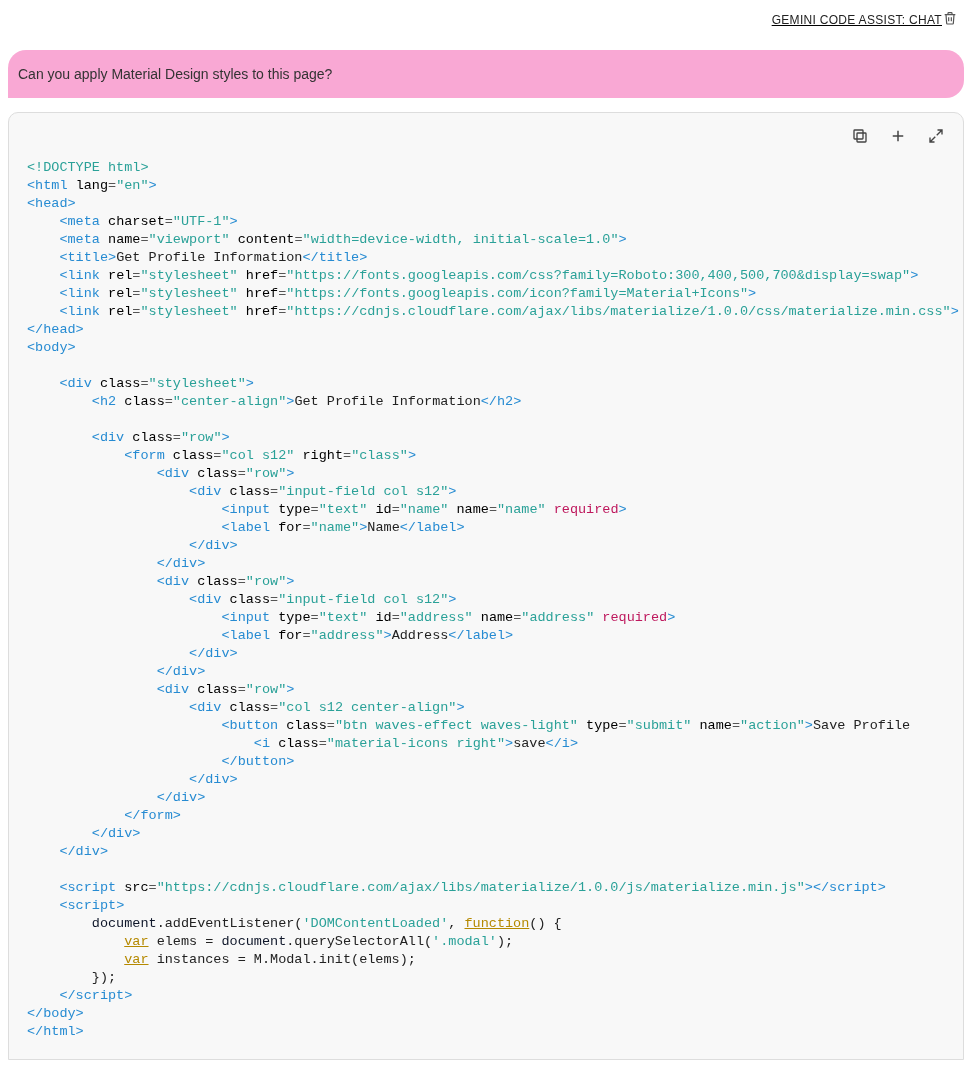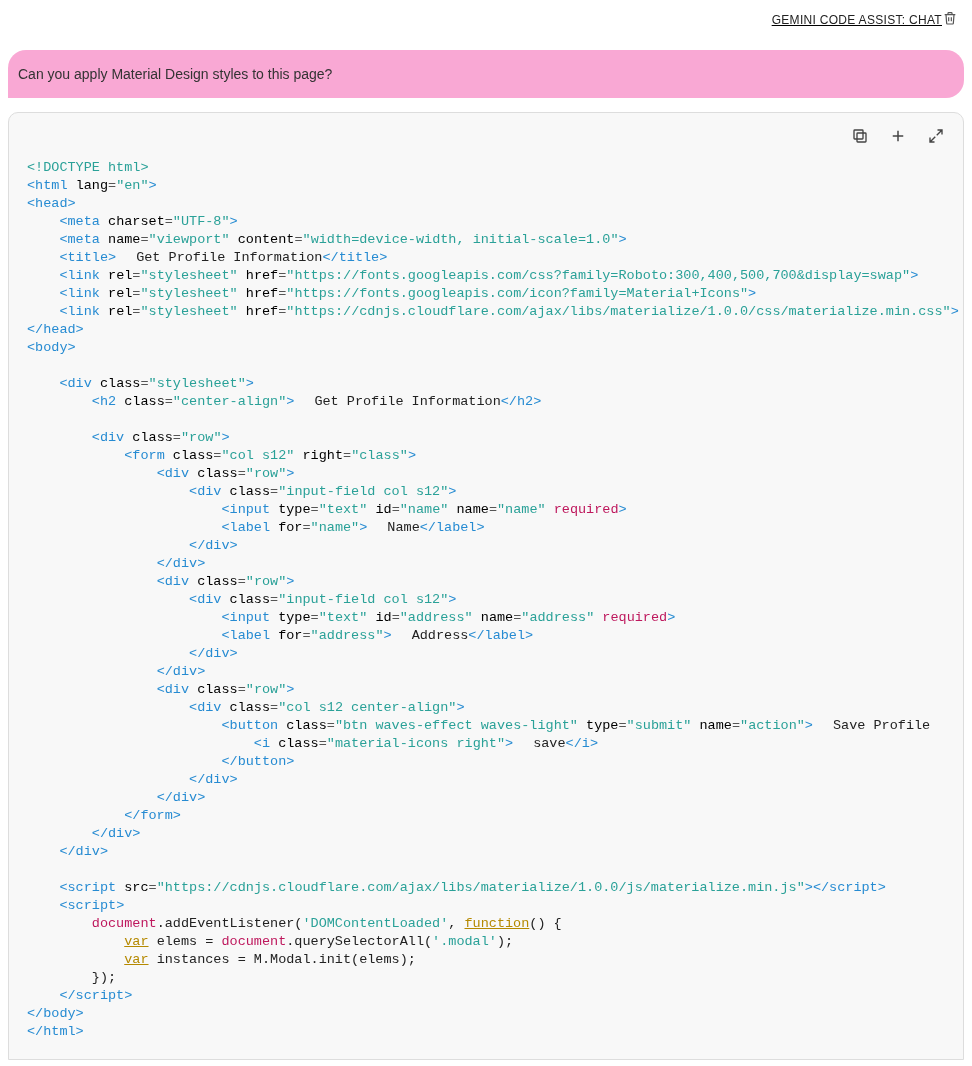--- a/index.html
+++ b/index.html
@@ -56,23 +56,23 @@
   color: #222;
 }
 
 
 .c-decl   { color: #2aa198; }  
 .c-tag    { color: #268bd2; }  
 .c-brkt   { color: #268bd2; }  
 .c-attr   { color: #000000; }  
 .c-eq     { color: #555; }
 .c-str    { color: #2aa198; }  
-.c-text   { color: #222; margin-left: 20px; }
+.c-text   { color: #222; }
 .c-kw     { color: #be185d; }  
-.c-js-obj { color: #be185d; }
+.c-js-obj { color: #0f172a; }
 .c-js-kw  { color: #b58900; text-decoration: underline; }  
 .c-js-str { color: #2aa198; }
 </style>
 </head>
 <body>
 
 <div class="header">
   <div class="header-title">GEMINI CODE ASSIST: CHAT</div>
   <span>
     <svg class="trash-icon" viewBox="0 0 24 24" fill="none" stroke="currentColor" stroke-width="1.8">
@@ -101,21 +101,21 @@
     <span>
       <svg viewBox="0 0 24 24" fill="none" stroke="currentColor" stroke-width="1.8">
         <path d="M14 4h6v6M10 20H4v-6M20 4l-7 7M4 20l7-7"></path>
       </svg>
     </span>
   </div>
 
 <pre class="code"><span class="c-decl">&lt;!DOCTYPE html&gt;</span>
 <span class="c-brkt">&lt;</span><span class="c-tag">html</span> <span class="c-attr">lang</span><span class="c-eq">=</span><span class="c-str">"<span>en</span>"</span><span class="c-brkt">&gt;</span>
 <span class="c-brkt">&lt;</span><span class="c-tag">head</span><span class="c-brkt">&gt;</span>
-    <span class="c-brkt">&lt;</span><span class="c-tag">meta</span> <span class="c-attr">charset</span><span class="c-eq">=</span><span class="c-str">"<span>UTF-8</span>"</span><span class="c-brkt">&gt;</span>
+    <span class="c-brkt">&lt;</span><span class="c-tag">meta</span> <span class="c-attr">charset</span><span class="c-eq">=</span><span class="c-str">"<span>UTF-1</span>"</span><span class="c-brkt">&gt;</span>
     <span class="c-brkt">&lt;</span><span class="c-tag">meta</span> <span class="c-attr">name</span><span class="c-eq">=</span><span class="c-str">"<span>viewport</span>"</span> <span class="c-attr">content</span><span class="c-eq">=</span><span class="c-str">"<span>width=device-width, initial-scale=1.0</span>"</span><span class="c-brkt">&gt;</span>
     <span class="c-brkt">&lt;</span><span class="c-tag">title</span><span class="c-brkt">&gt;</span><span class="c-text">Get Profile Information</span><span class="c-brkt">&lt;/</span><span class="c-tag">title</span><span class="c-brkt">&gt;</span>
     <span class="c-brkt">&lt;</span><span class="c-tag">link</span> <span class="c-attr">rel</span><span class="c-eq">=</span><span class="c-str">"<span>stylesheet</span>"</span> <span class="c-attr">href</span><span class="c-eq">=</span><span class="c-str">"<span>https://fonts.googleapis.com/css?family=Roboto:300,400,500,700&amp;display=swap</span>"</span><span class="c-brkt">&gt;</span>
     <span class="c-brkt">&lt;</span><span class="c-tag">link</span> <span class="c-attr">rel</span><span class="c-eq">=</span><span class="c-str">"<span>stylesheet</span>"</span> <span class="c-attr">href</span><span class="c-eq">=</span><span class="c-str">"<span>https://fonts.googleapis.com/icon?family=Material+Icons</span>"</span><span class="c-brkt">&gt;</span>
     <span class="c-brkt">&lt;</span><span class="c-tag">link</span> <span class="c-attr">rel</span><span class="c-eq">=</span><span class="c-str">"<span>stylesheet</span>"</span> <span class="c-attr">href</span><span class="c-eq">=</span><span class="c-str">"<span>https://cdnjs.cloudflare.com/ajax/libs/materialize/1.0.0/css/materialize.min.css</span>"</span><span class="c-brkt">&gt;</span>
 <span class="c-brkt">&lt;/</span><span class="c-tag">head</span><span class="c-brkt">&gt;</span>
 <span class="c-brkt">&lt;</span><span class="c-tag">body</span><span class="c-brkt">&gt;</span>
 
     <span class="c-brkt">&lt;</span><span class="c-tag">div</span> <span class="c-attr">class</span><span class="c-eq">=</span><span class="c-str">"<span>stylesheet</span>"</span><span class="c-brkt">&gt;</span>
         <span class="c-brkt">&lt;</span><span class="c-tag">h2</span> <span class="c-attr">class</span><span class="c-eq">=</span><span class="c-str">"<span>center-align</span>"</span><span class="c-brkt">&gt;</span><span class="c-text">Get Profile Information</span><span class="c-brkt">&lt;/</span><span class="c-tag">h2</span><span class="c-brkt">&gt;</span>

